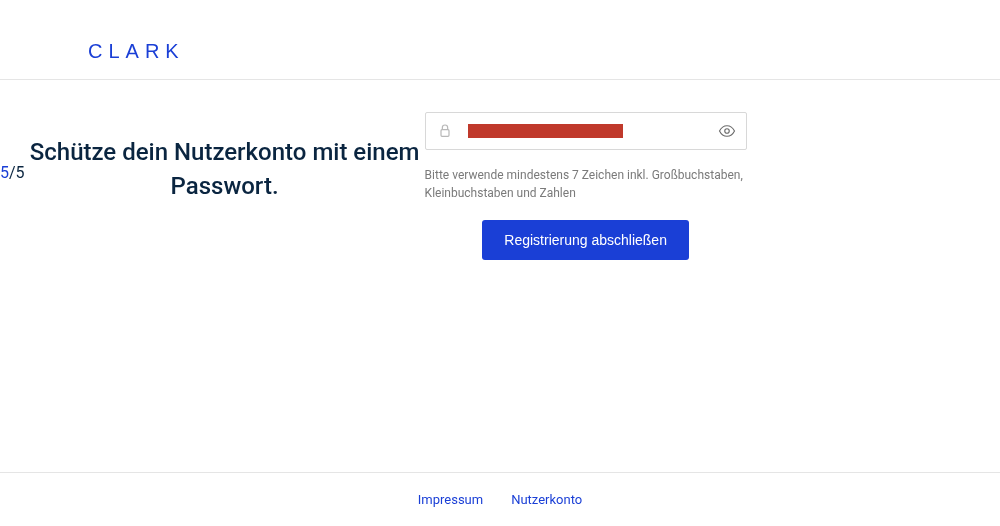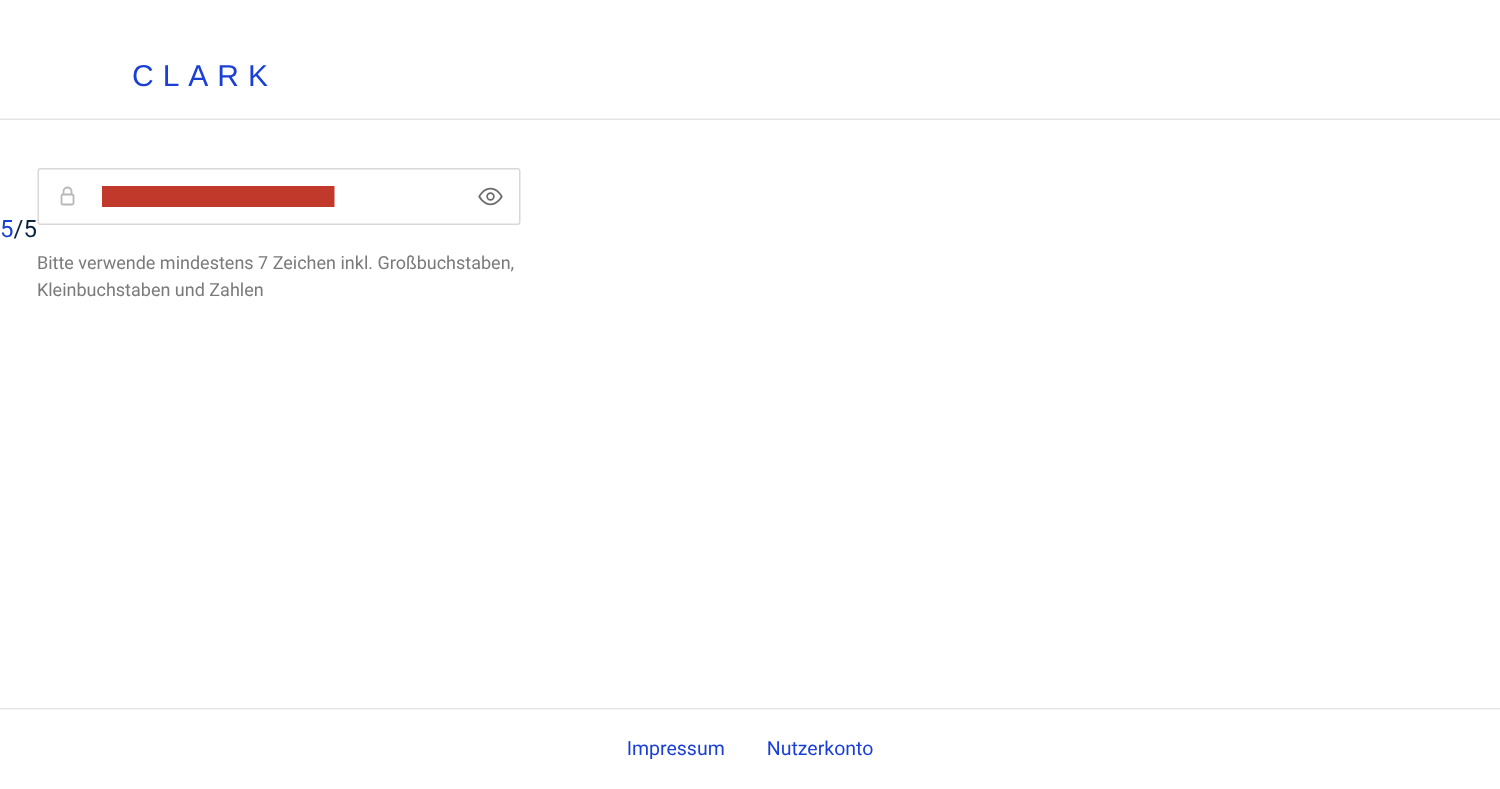--- a/index.html
+++ b/index.html
@@ -160,20 +160,21 @@
 
 <header class="header">
   <div class="logo">CLARK</div>
 </header>
 
 <main class="main">
   <div class="step-counter">
     <span class="step-current">5</span><span class="step-sep">/</span><span class="step-total">5</span>
   </div>
 
+  <h1 class="title">Schütze dein Nutzerkonto mit einem Passwort.</h1>
 
   <div class="form">
 
 
     <div class="field-group">
       <div class="input-wrapper">
         <span class="input-icon">
           <svg viewBox="0 0 24 24" fill="none" stroke="#b8b8b8" stroke-width="1.8">
               <rect x="6" y="10" width="12" height="10" rx="1.5"></rect>
               <path d="M8 10V7a4 4 0 0 1 8 0v3"></path>
@@ -184,20 +185,23 @@
           <svg viewBox="0 0 24 24" stroke-width="1.5">
               <path d="M2 12s3.5-7 10-7 10 7 10 7-3.5 7-10 7S2 12 2 12z"></path>
               <circle cx="12" cy="12" r="3"></circle>
             </svg>
         </span>
       </div>
     </div>
 
     <p class="hint">Bitte verwende mindestens 7 Zeichen inkl. Großbuchstaben, Kleinbuchstaben und Zahlen</p>
 
+    <div class="submit-wrapper">
+      <button class="submit-btn">Registrierung abschließen</button>
+    </div>
 
   </div>
 </main>
 
 <footer class="footer">
   <a>Impressum</a>
   <a>Nutzerkonto</a>
 </footer>
 
 </body></html>

